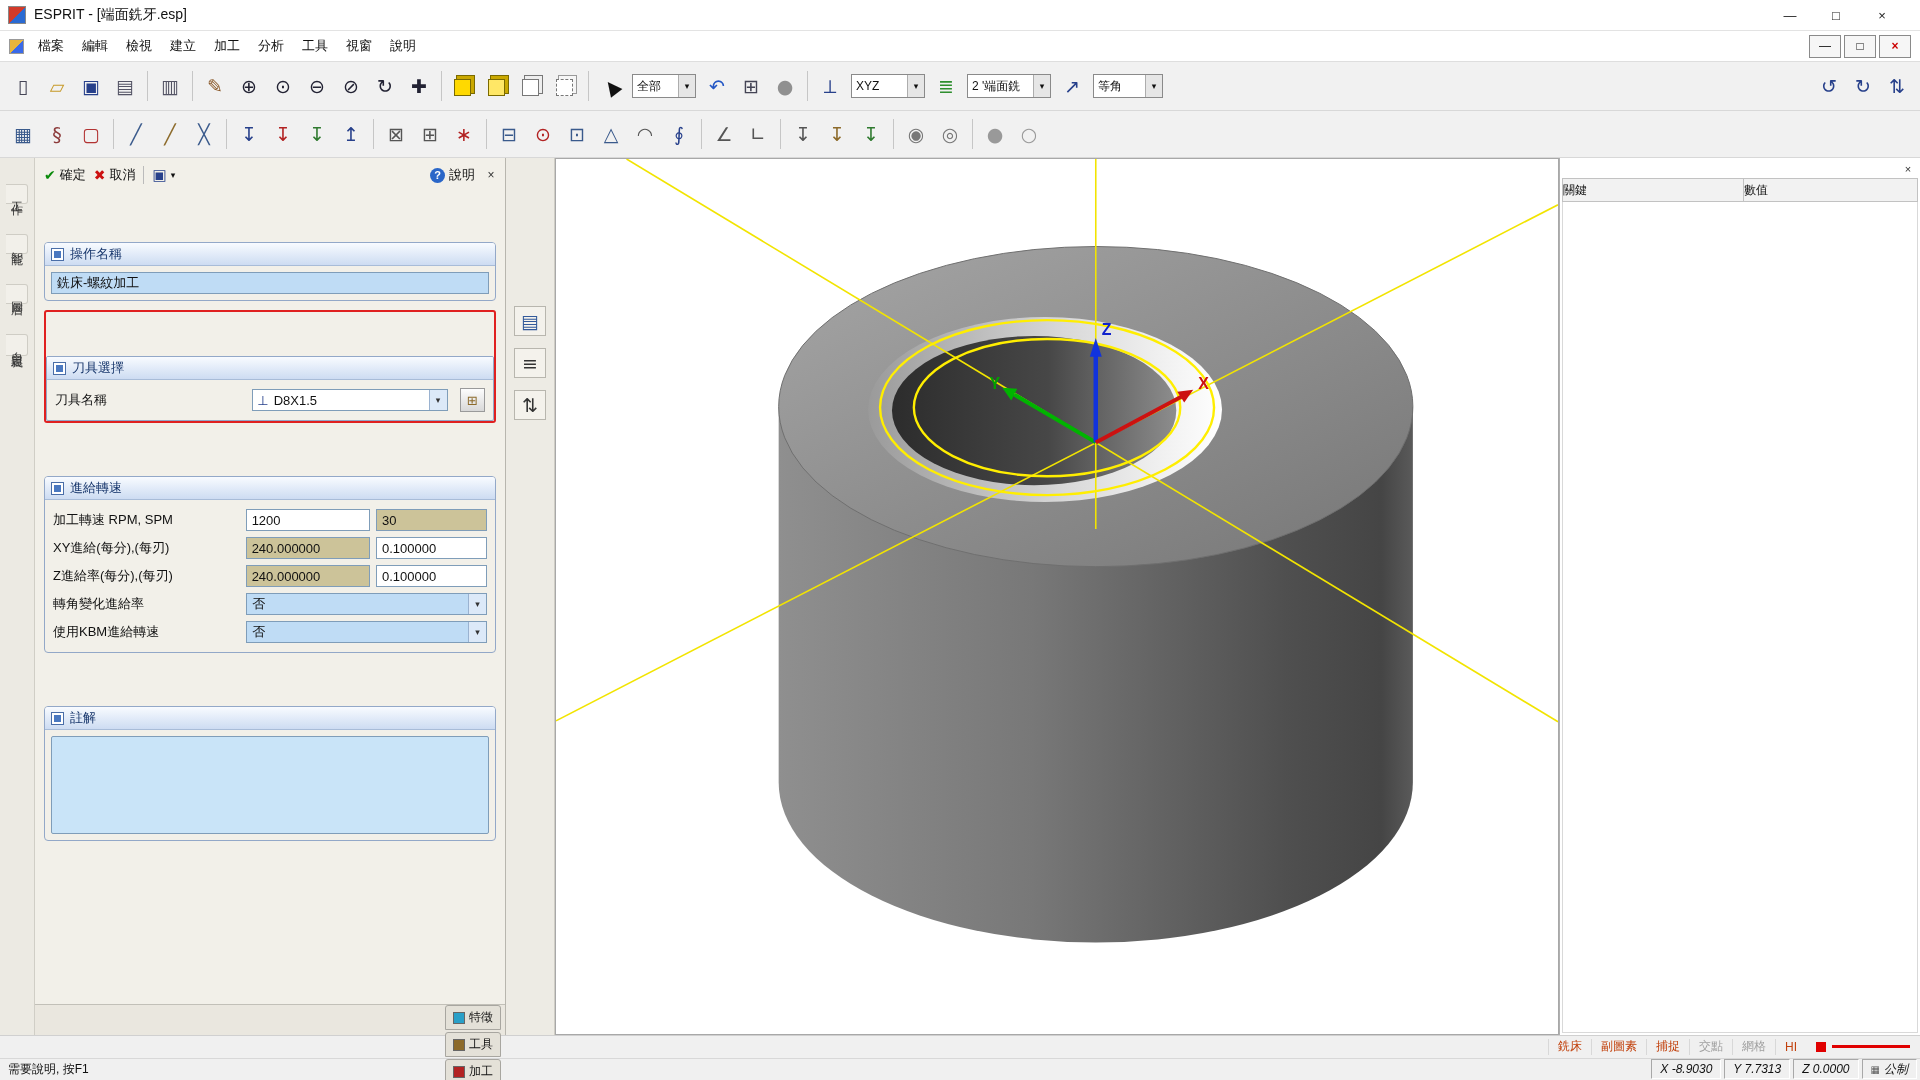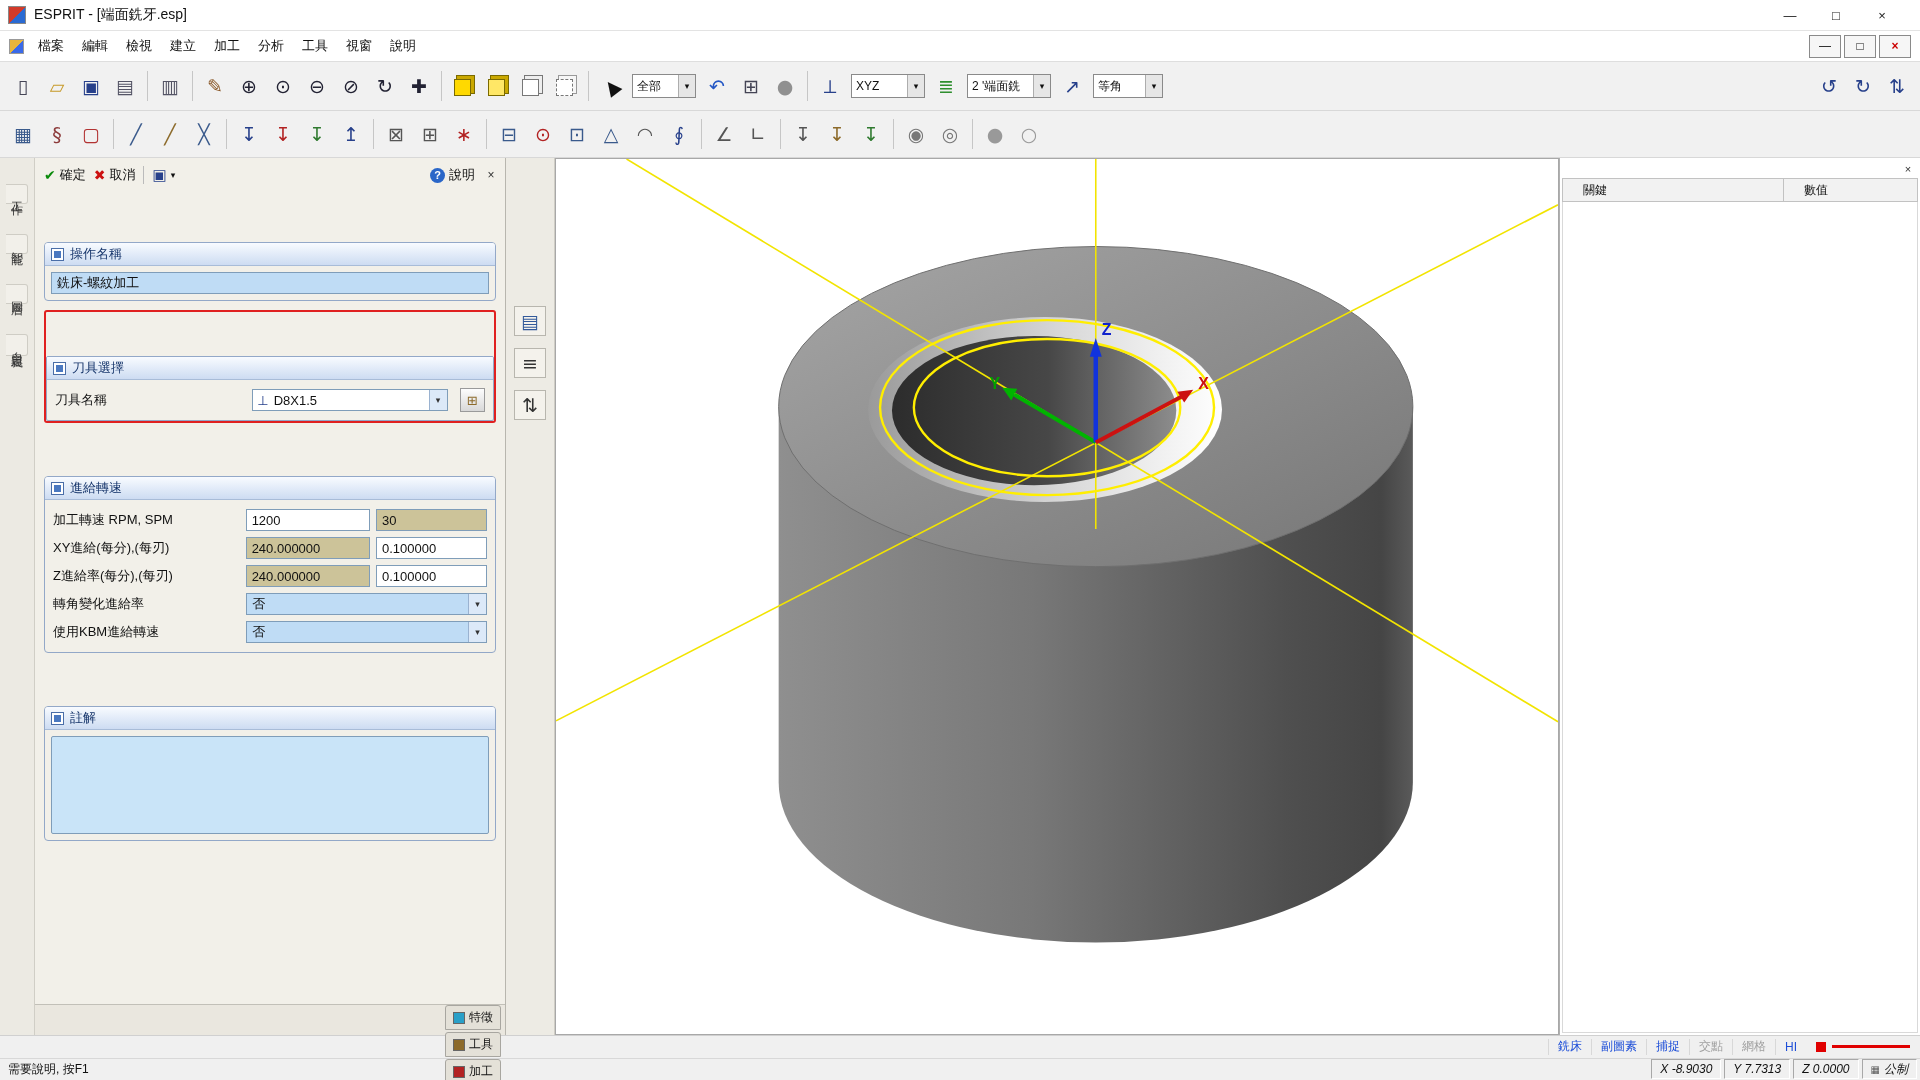--- a/index.html
+++ b/index.html
@@ -106,28 +106,28 @@
   
   .viewport{flex:1;background:#fff;position:relative;border:1px solid #a8a8a8;min-width:0;}
   svg.scene{position:absolute;inset:0;width:100%;height:100%;}
   .annot{position:absolute;left:70px;top:58px;font-size:29px;color:#cc3344;letter-spacing:1px;white-space:nowrap;}
 
   
   .rpanel{width:360px;background:#fff;border-left:1px solid #b0b0b0;display:flex;flex-direction:column;}
   .rp-top{height:18px;display:flex;justify-content:flex-end;align-items:center;padding:2px 4px 0 0;}
   .rp-close{width:16px;height:14px;display:flex;align-items:center;justify-content:center;font-size:11px;color:#333;}
   .rp-head{display:flex;height:24px;margin:0 2px;}
-  .rp-cell{border:1px solid #c2c2c2;background:#f2f2f2;display:flex;align-items:center;padding:0 20px;font-size:12px;}
+  .rp-cell{border:1px solid #c2c2c2;background:#f2f2f2;display:flex;align-items:center;padding:0 0;font-size:12px;}
   .rp-c1{width:180px;} .rp-c2{flex:1;margin-left:-1px;}
   .rp-body{flex:1;border:1px solid #d9d9d9;border-top:none;margin:0 2px 2px 2px;background:#fff;}
 
   
   .statusarea{height:44px;display:flex;flex-direction:column;background:#f0f0f0;border-top:1px solid #d0d0d0;font-size:12px;}
   .strow1{height:22px;display:flex;justify-content:flex-end;align-items:center;padding-right:10px;}
-  .stgl{padding:0 9px;border-left:1px solid #d8d8d8;height:16px;display:flex;align-items:center;color:#1d4ed8;}
+  .stgl{padding:0 9px;border-left:1px solid #d8d8d8;height:16px;display:flex;align-items:center;color:#c2410c;}
   .stgl.dim{color:#a0a0a0;}
   .redsq{width:10px;height:10px;background:#e00000;margin:0 6px 0 10px;}
   .redline{width:78px;height:3px;background:#e00000;}
   .strow2{height:22px;display:flex;align-items:center;border-top:1px solid #d8d8d8;}
   .sleft{flex:1;padding-left:8px;}
   .scell{height:18px;display:flex;align-items:center;gap:4px;padding:0 8px;border:1px solid;
          border-color:#a8a8a8 #fff #fff #a8a8a8;margin-right:3px;background:#f0f0f0;white-space:nowrap;font-style:italic;}
   .gicon{font-size:10px;color:#555;}
 </style>
 </head>

